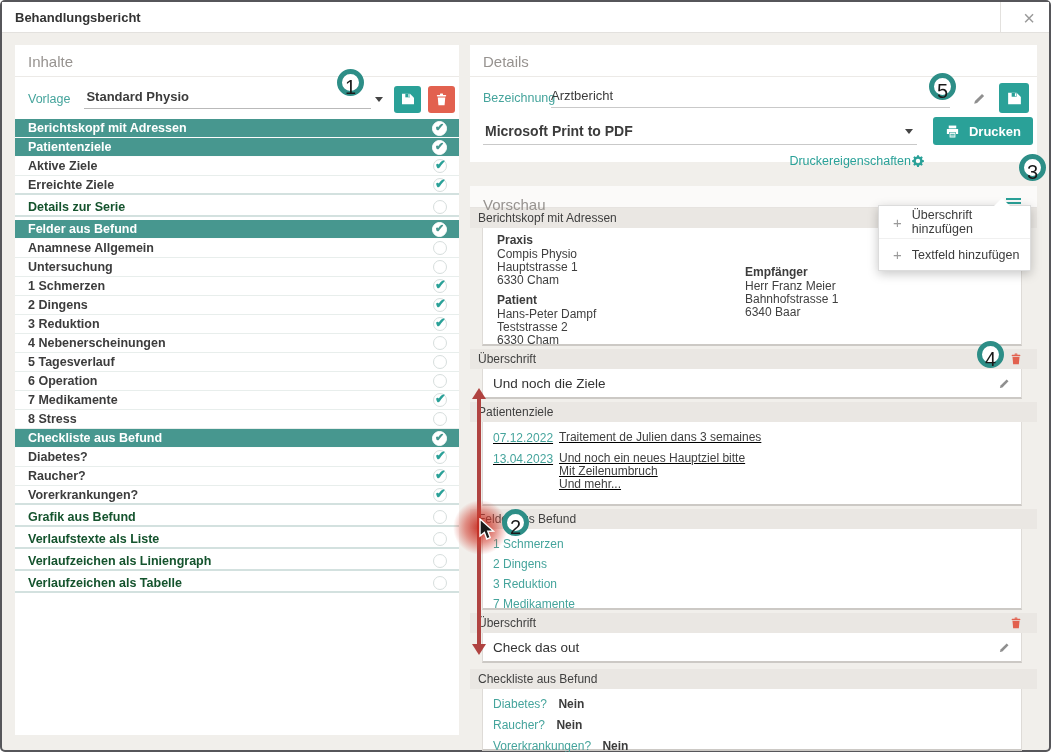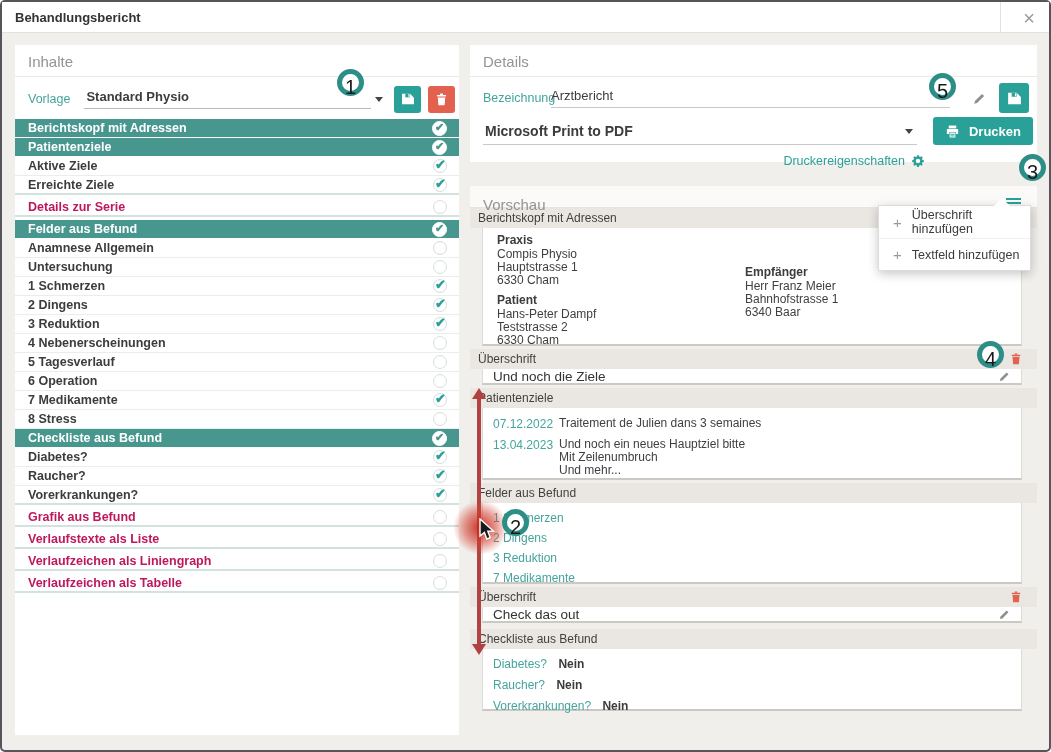--- a/index.html
+++ b/index.html
@@ -21,61 +21,61 @@
   .vorlage-row { display:flex; align-items:center; height:42px; padding:2px 4px 0 13px; }
   .vorlage-label { font-size:12.5px; color:#45a49c; margin-right:14px; }
   .vorlage-input { flex:1; border-bottom:1px solid #b9b9b9; font-size:13px; font-weight:700; color:#3c3c3c; padding:0 0 4px 2px; }
   .caret { width:0; height:0; border-left:4px solid transparent; border-right:4px solid transparent; border-top:5px solid #444; margin:0 4px 0 4px; }
   .btn-sq { width:27px; height:27px; border-radius:3px; margin-left:7px; display:flex; align-items:center; justify-content:center; cursor:pointer; flex:none; }
   .btn-save { background:#2aa198; }
   .btn-del { background:#e2614f; }
   
   .row { height:19px; display:flex; align-items:center; padding:0 12px 0 13px; border-bottom:1px solid #e8eeec; font-size:12.5px; font-weight:700; color:#3c3c3c; background:#fff; }
   .row.header { background:#47978f; color:#fff; border-bottom:1px solid #fcfcfc; }
-  .row.teal-item { color:#be185d;justify-content:center; }
+  .row.teal-item { color:#14532d;justify-content:center; }
   .row.gap { border-bottom:2px solid #d3e1df; margin-bottom:3px; }
   .row-label { white-space:nowrap; overflow:hidden; }
   .cb { margin-left:auto; width:14px; height:14px; border:1px solid #d7dedd; border-radius:50%; background:#fff; position:relative; flex:none; }
   .row.checked .cb::after { content:"\2714"; position:absolute; left:1px; top:-3px; font-size:13px; color:#2aa198; }
   .row.header .cb { border-color:#fff; width:15px; height:15px; }
   .row.header .cb::after { content:"\2714"; position:absolute; left:2px; top:-1px; font-size:11px; color:#47978f; }
   
   .details-card { position:absolute; left:470px; top:45px; width:567px; height:117px; background:#fff; }
   .bez-row { display:flex; align-items:center; height:36px; padding:6px 8px 0 13px; }
   .bez-label { font-size:12.5px; color:#45a49c; width:68px; flex:none; }
   .bez-input { flex:1; border-bottom:1px solid #c9c9c9; font-size:13px; color:#3c3c3c; padding:0 0 4px 0; margin-right:22px; }
   .icon-pencil { color:#8f8f8f; flex:none; }
   .bez-row .btn-sq { width:30px; height:30px; margin-left:12px; }
   .printer-row { display:flex; align-items:flex-end; height:36px; padding:0 4px 4px 13px; }
   .printer-select { flex:1; border-bottom:1px solid #c9c9c9; font-size:14px; font-weight:700; color:#3c3c3c; padding:0 0 5px 2px; display:flex; align-items:center; cursor:pointer;}
   .printer-select .caret { margin-left:auto; }
   .btn-print { height:28px; min-width:99px; margin-left:16px; background:#2aa198; border-radius:3px; color:#fff; font-size:13px; font-weight:700; display:flex; align-items:center; justify-content:center; gap:9px; cursor:pointer; padding:0 12px; flex:none;}
-  .props-row { display:flex; align-items:center; justify-content:flex-end; height:24px; padding-right:112px; gap:6px; }
+  .props-row { display:flex; align-items:center; justify-content:flex-end; height:24px; padding-right:112px; }
   .props-link { font-size:12.5px; color:#2aa198; cursor:pointer; }
   
   .vorschau { position:absolute; left:470px; top:186px; width:567px; height:537px; }
   .vorschau-title-row { height:22px; background:#fbfaf9; border-bottom:1px solid #e6e3e0; display:flex; align-items:center; padding:16px 14px 0 13px; }
   .vorschau-title { font-size:15px; color:#979390; }
   .hamburger { margin-left:auto; cursor:pointer; display:flex; flex-direction:column; gap:1.5px; padding:2px; }
   .hamburger i { display:block; width:15px; height:2px; background:#2aa198; }
   .block { margin-bottom:3px; }
   .block-header { height:20px; background:#eae7e3; display:flex; align-items:center; padding:0 14px 0 8px; font-size:12px; color:#3f3f3f; }
   .block-content { margin:0 15px 0 12px; background:#fff; border:1px solid #dedbd7; border-top:none; border-bottom:2px solid #ccc9c5; }
   .bh-trash { margin-left:auto; cursor:pointer; }
   
   .addr-wrap { display:flex; padding:5px 10px 8px 14px; height:118px; }
   .addr-col { width:248px; flex:none; }
   .addr-col2 { padding-top:32px; }
   .addr-label { font-size:12px; font-weight:700; color:#3c3c3c; margin-bottom:1px; }
   .addr-lines { font-size:12px; color:#3f3f3f; line-height:13px; white-space:pre-line; margin-bottom:6px; }
   
-  .ue-content { height:16px; display:flex; align-items:center; padding:0 10px; }
+  .ue-content { height:30px; display:flex; align-items:center; padding:0 10px; }
   .ue-text { font-size:13.5px; color:#333; flex:1; }
   
-  .pz-content { padding:9px 10px 8px 10px; height:72px; }
+  .pz-content { padding:9px 10px 8px 10px; height:84px;text-decoration:underline; }
   .pz-row { display:flex; margin-bottom:7px; }
   .pz-date { width:58px; flex:none; font-size:12px; color:#45a49c; }
   .pz-text { font-size:12px; color:#404040; line-height:13px; white-space:pre-line; margin-left:8px; }
   
   .felder-content { padding:5px 10px 4px 10px; height:81px; }
   .felder-row { font-size:12px; color:#45a49c; line-height:20px; height:20px; }
   
   .check-content { padding:5px 10px 4px 10px; height:62px; }
   .check-row { font-size:12px; line-height:21px; height:21px; }
   .check-q { color:#45a49c; }

